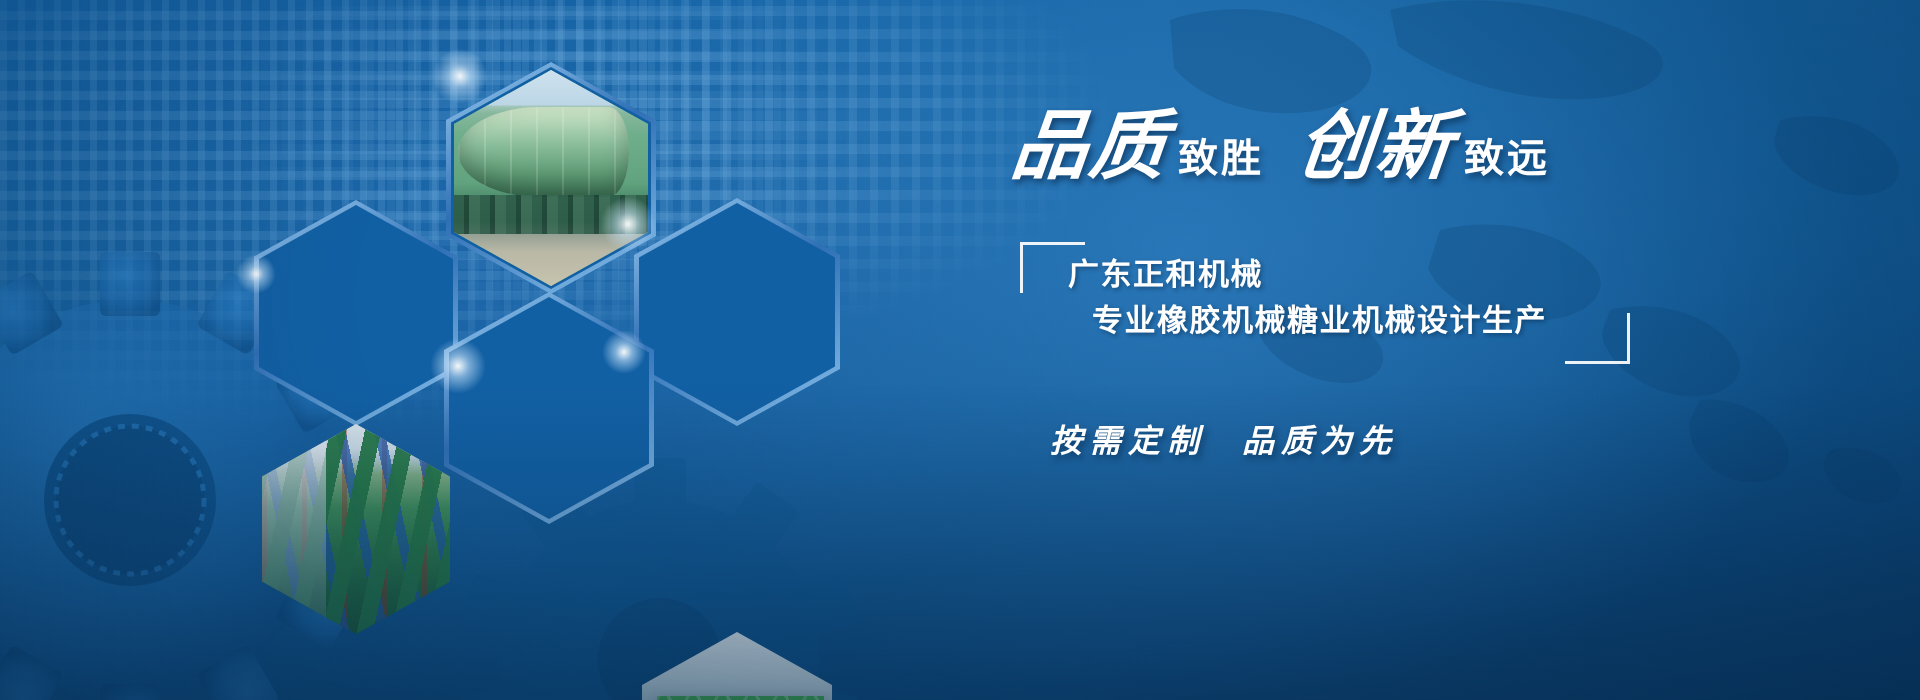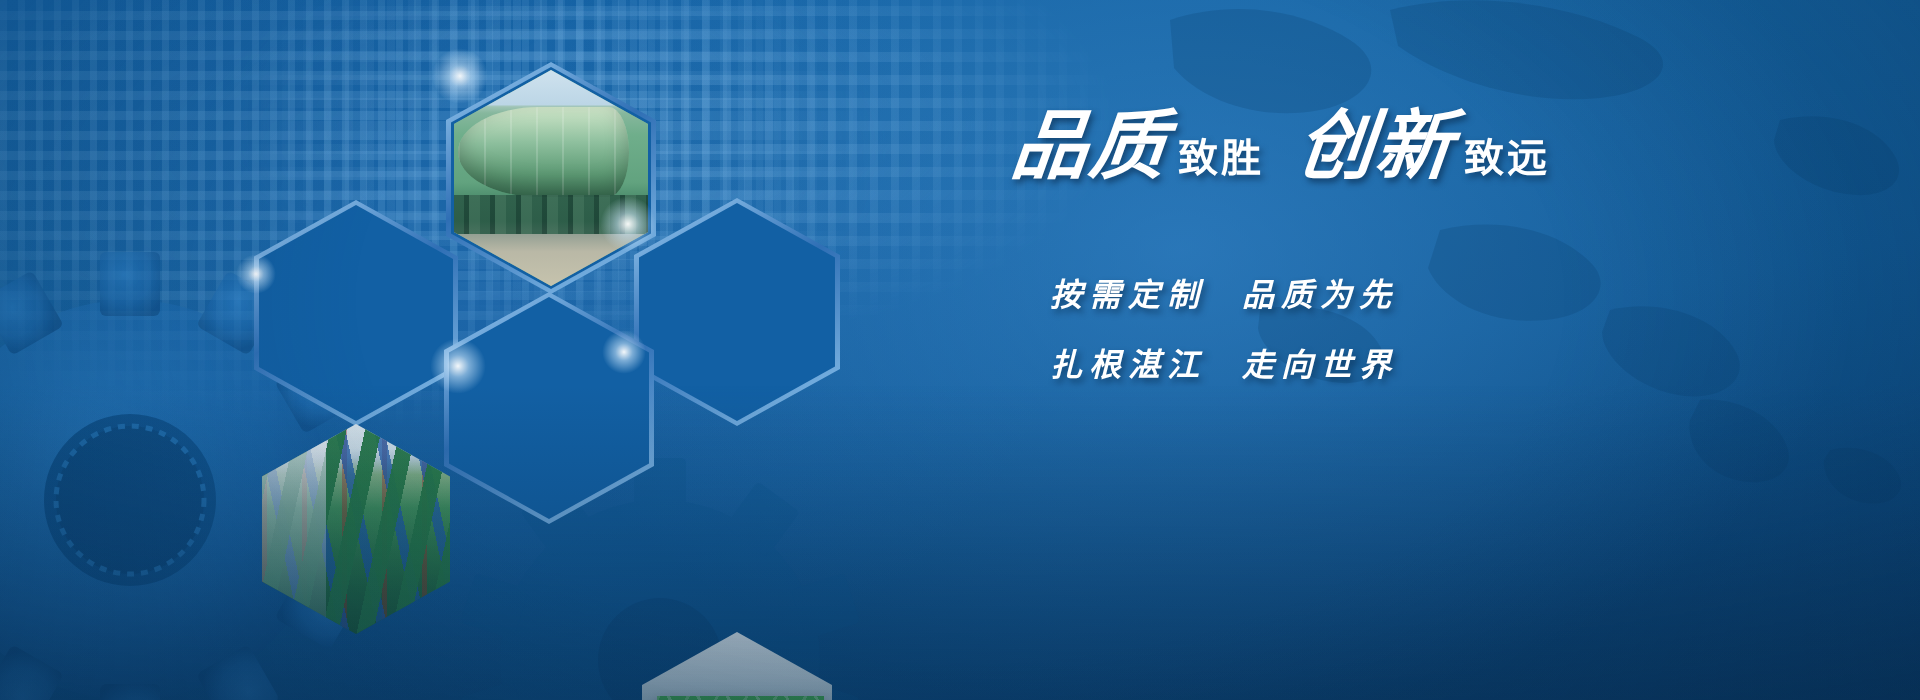--- a/index.html
+++ b/index.html
@@ -290,24 +290,27 @@
   <div class="glint" style="left:236px;top:254px;width:40px;height:40px;"></div>
 
   <div class="bg-layer vignette"></div>
 
   <div class="copy">
 
     <div class="headline">
       <span class="hl-big">品质</span><span class="hl-small">致胜</span><span class="hl-gap"></span><span class="hl-big">创新</span><span class="hl-small">致远</span>
     </div>
 
+    <div class="subtitle-wrap">
+      <span class="bracket-tl"></span>
+      <div class="sub-line sub-1">广东正和机械</div>
+      <div class="sub-line sub-2">专业橡胶机械糖业机械设计生产</div>
+      <span class="bracket-br"></span>
+    </div>
 
     <div class="slogans">
       <div class="slogan slogan-1">
         <span>按需定制</span><span class="sgap"></span><span>品质为先</span>
       </div>
-      <div class="slogan slogan-2">
-        <span>扎根湛江</span><span class="sgap"></span><span>走向世界</span>
-      </div>
     </div>
 
   </div>
 </div>
 
 </body></html>

